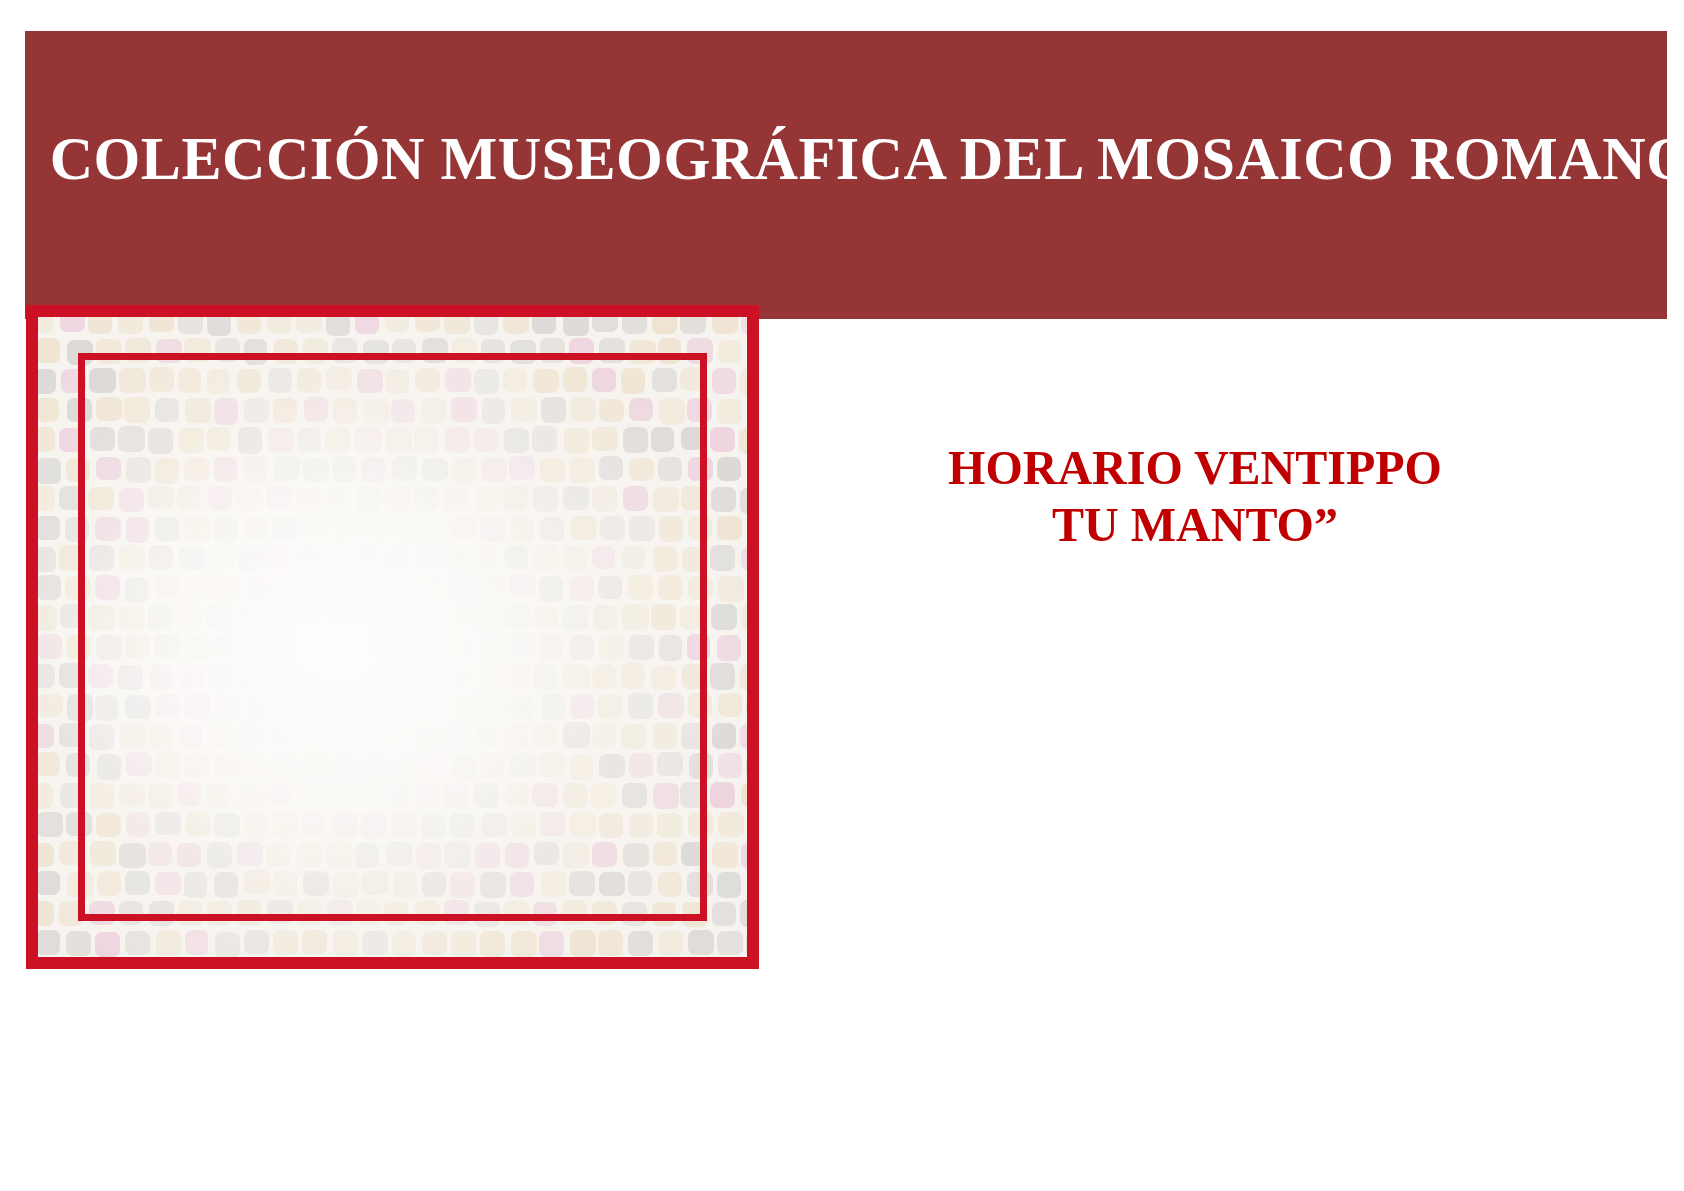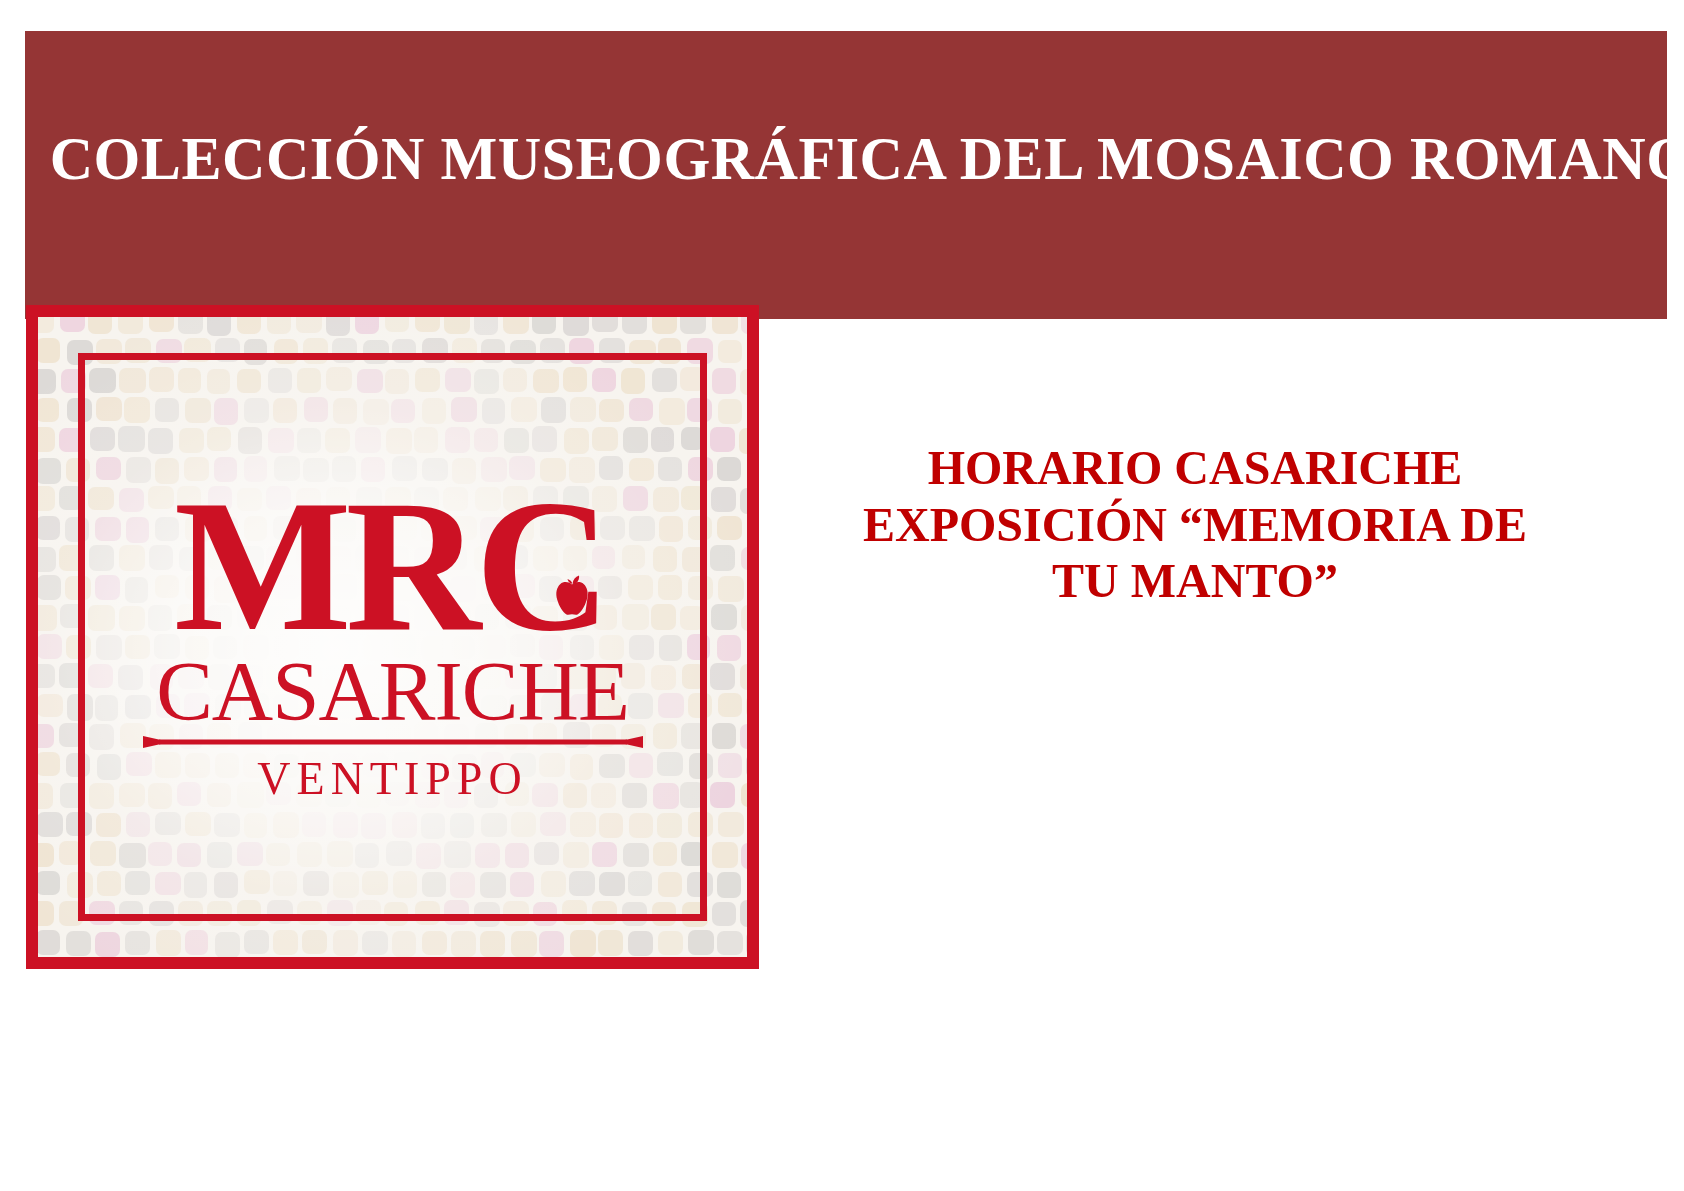--- a/index.html
+++ b/index.html
@@ -736,46 +736,23 @@
         <div class="tile" style="left: 560.3px; top: 613px; width: 25.2px; height: 25.9px; background: rgb(239, 228, 210); opacity: 0.846;"></div>
         <div class="tile" style="left: 590.3px; top: 613.5px; width: 25.2px; height: 25px; background: rgb(220, 217, 214); opacity: 0.806;"></div>
         <div class="tile" style="left: 619.6px; top: 613.6px; width: 25.9px; height: 24.4px; background: rgb(239, 228, 210); opacity: 0.6;"></div>
         <div class="tile" style="left: 650.3px; top: 613.4px; width: 25.8px; height: 25px; background: rgb(220, 217, 214); opacity: 0.867;"></div>
         <div class="tile" style="left: 679.3px; top: 614.1px; width: 25.9px; height: 23.5px; background: rgb(220, 217, 214); opacity: 0.674;"></div>
         <div class="tile" style="left: 708.3px; top: 614.2px; width: 24.7px; height: 24.5px; background: rgb(220, 217, 214); opacity: 0.702;"></div>
       </div>
     <div id="mosaic-sheen"></div>
     <div id="mosaic-inner-frame"></div>
 
-    <div id="logo-lockup">
-
-      <span id="logo-mrc-wrap">
-        <span id="logo-mrc">MRC</span>
-
-        <svg id="logo-apple" viewBox="0 0 42 48" xmlns="http://www.w3.org/2000/svg">
-          <path d="M21 11.5c-3.5-3-8.5-3.2-11.6-0.6C5.6 14.1 4.2 20 6.3 27.1c1.9 6.4 5.6 12.4 8.8 14.2 2.2 1.2 4-0.1 5.9-0.1 1.9 0 3.7 1.3 5.9 0.1 3.2-1.8 6.9-7.8 8.8-14.2 2.1-7.1 0.7-13-3.1-16.2C29.5 8.3 24.5 8.5 21 11.5z" fill="#CC1124"></path>
-          <path d="M21.6 10.4c0.4-3.5 2.9-6.6 6.4-7.9 0.6 3.9-1.4 7.4-5 8.6z" fill="#CC1124"></path>
-          <path d="M21.3 10.3c-0.9-2.2-2.6-3.6-4.8-4.3 0.4 2.3 1.9 4.1 4.2 4.8z" fill="#CC1124"></path>
-        </svg>
-      </span>
-
-      <span id="logo-casariche">CASARICHE</span>
-
-      <svg id="logo-rule" viewBox="0 0 500 16" xmlns="http://www.w3.org/2000/svg">
-        <rect x="16" y="5.5" width="468" height="5" fill="#CC1124"></rect>
-        <path d="M0 2 L18 6 L18 10 L0 14 Z" fill="#CC1124"></path>
-        <path d="M500 2 L482 6 L482 10 L500 14 Z" fill="#CC1124"></path>
-      </svg>
-
-      <span id="logo-ventippo">VENTIPPO</span>
-    </div>
   </div>
 </div>
 
 <div id="info-block">
 
   <div id="info-heading">
-    <span class="hl">HORARIO CASARICHE</span>
-    <span class="hl">EXPOSICIÓN “MEMORIA DE</span>
+    <span class="hl">HORARIO VENTIPPO</span>
     <span class="hl">TU MANTO”</span>
   </div>
 
 </div>
 
 </body></html>

